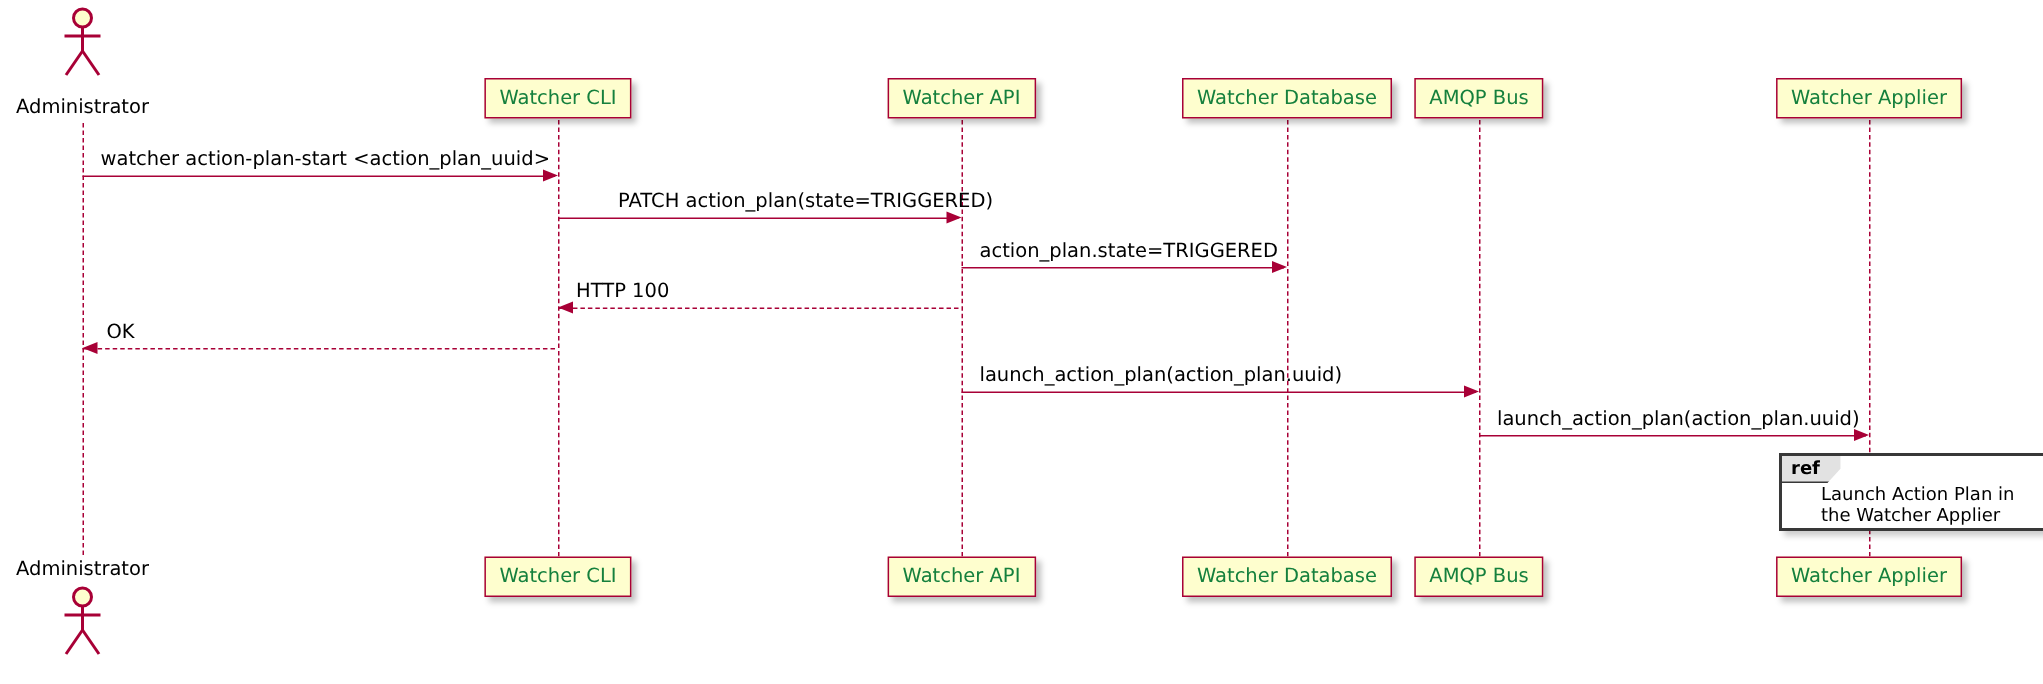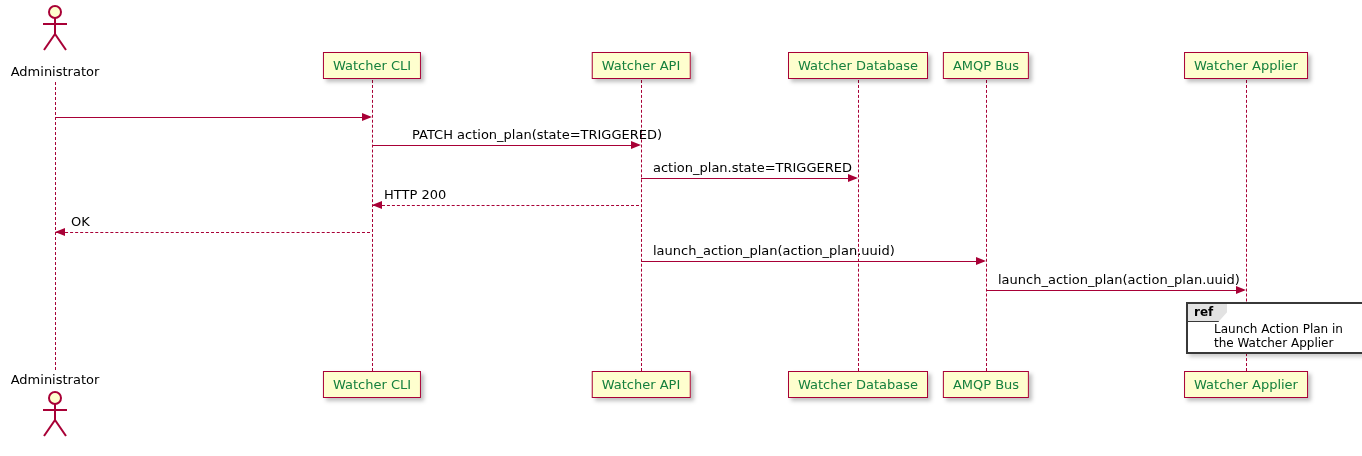--- a/index.html
+++ b/index.html
@@ -132,29 +132,30 @@
     <div class="pbox" style="left: 858px; top: 52px;">Watcher Database</div>
     <div class="pbox" style="left: 858px; top: 371px;">Watcher Database</div>
     <div class="lifeline" style="left: 986px; top: 80px; height: 291px;"></div>
     <div class="pbox" style="left: 986px; top: 52px;">AMQP Bus</div>
     <div class="pbox" style="left: 986px; top: 371px;">AMQP Bus</div>
     <div class="lifeline" style="left: 1246px; top: 80px; height: 291px;"></div>
     <div class="pbox" style="left: 1246px; top: 52px;">Watcher Applier</div>
     <div class="pbox" style="left: 1246px; top: 371px;">Watcher Applier</div>
     <div class="msg-line" style="left: 55px; width: 315px; top: 117px;"></div>
     <div class="arrow r" style="top: 113px; left: 362px;"></div>
+    <div class="msg-label" style="left: 67px; top: 99px;">watcher action-plan-start &lt;action_plan_uuid&gt;</div>
     <div class="msg-line" style="left: 372px; width: 267px; top: 145px;"></div>
     <div class="arrow r" style="top: 141px; left: 631px;"></div>
     <div class="msg-label" style="left: 384px; top: 127px; margin-left: 28px;">PATCH action_plan(state=TRIGGERED)</div>
     <div class="msg-line" style="left: 641px; width: 215px; top: 178px;"></div>
     <div class="arrow r" style="top: 174px; left: 848px;"></div>
     <div class="msg-label" style="left: 653px; top: 160px;">action_plan.state=TRIGGERED</div>
     <div class="msg-line dashed" style="left: 372px; width: 267px; top: 205px;"></div>
     <div class="arrow l" style="top: 201px; left: 372px;"></div>
-    <div class="msg-label" style="left: 384px; top: 187px;">HTTP 200</div>
+    <div class="msg-label" style="left: 384px; top: 187px;">HTTP 100</div>
     <div class="msg-line dashed" style="left: 55px; width: 315px; top: 232px;"></div>
     <div class="arrow l" style="top: 228px; left: 55px;"></div>
     <div class="msg-label" style="left: 71px; top: 214px;">OK</div>
     <div class="msg-line" style="left: 641px; width: 343px; top: 261px;"></div>
     <div class="arrow r" style="top: 257px; left: 976px;"></div>
     <div class="msg-label" style="left: 653px; top: 243px;">launch_action_plan(action_plan.uuid)</div>
     <div class="msg-line" style="left: 986px; width: 258px; top: 290px;"></div>
     <div class="arrow r" style="top: 286px; left: 1236px;"></div>
     <div class="msg-label" style="left: 998px; top: 272px;">launch_action_plan(action_plan.uuid)</div>
   </div>

